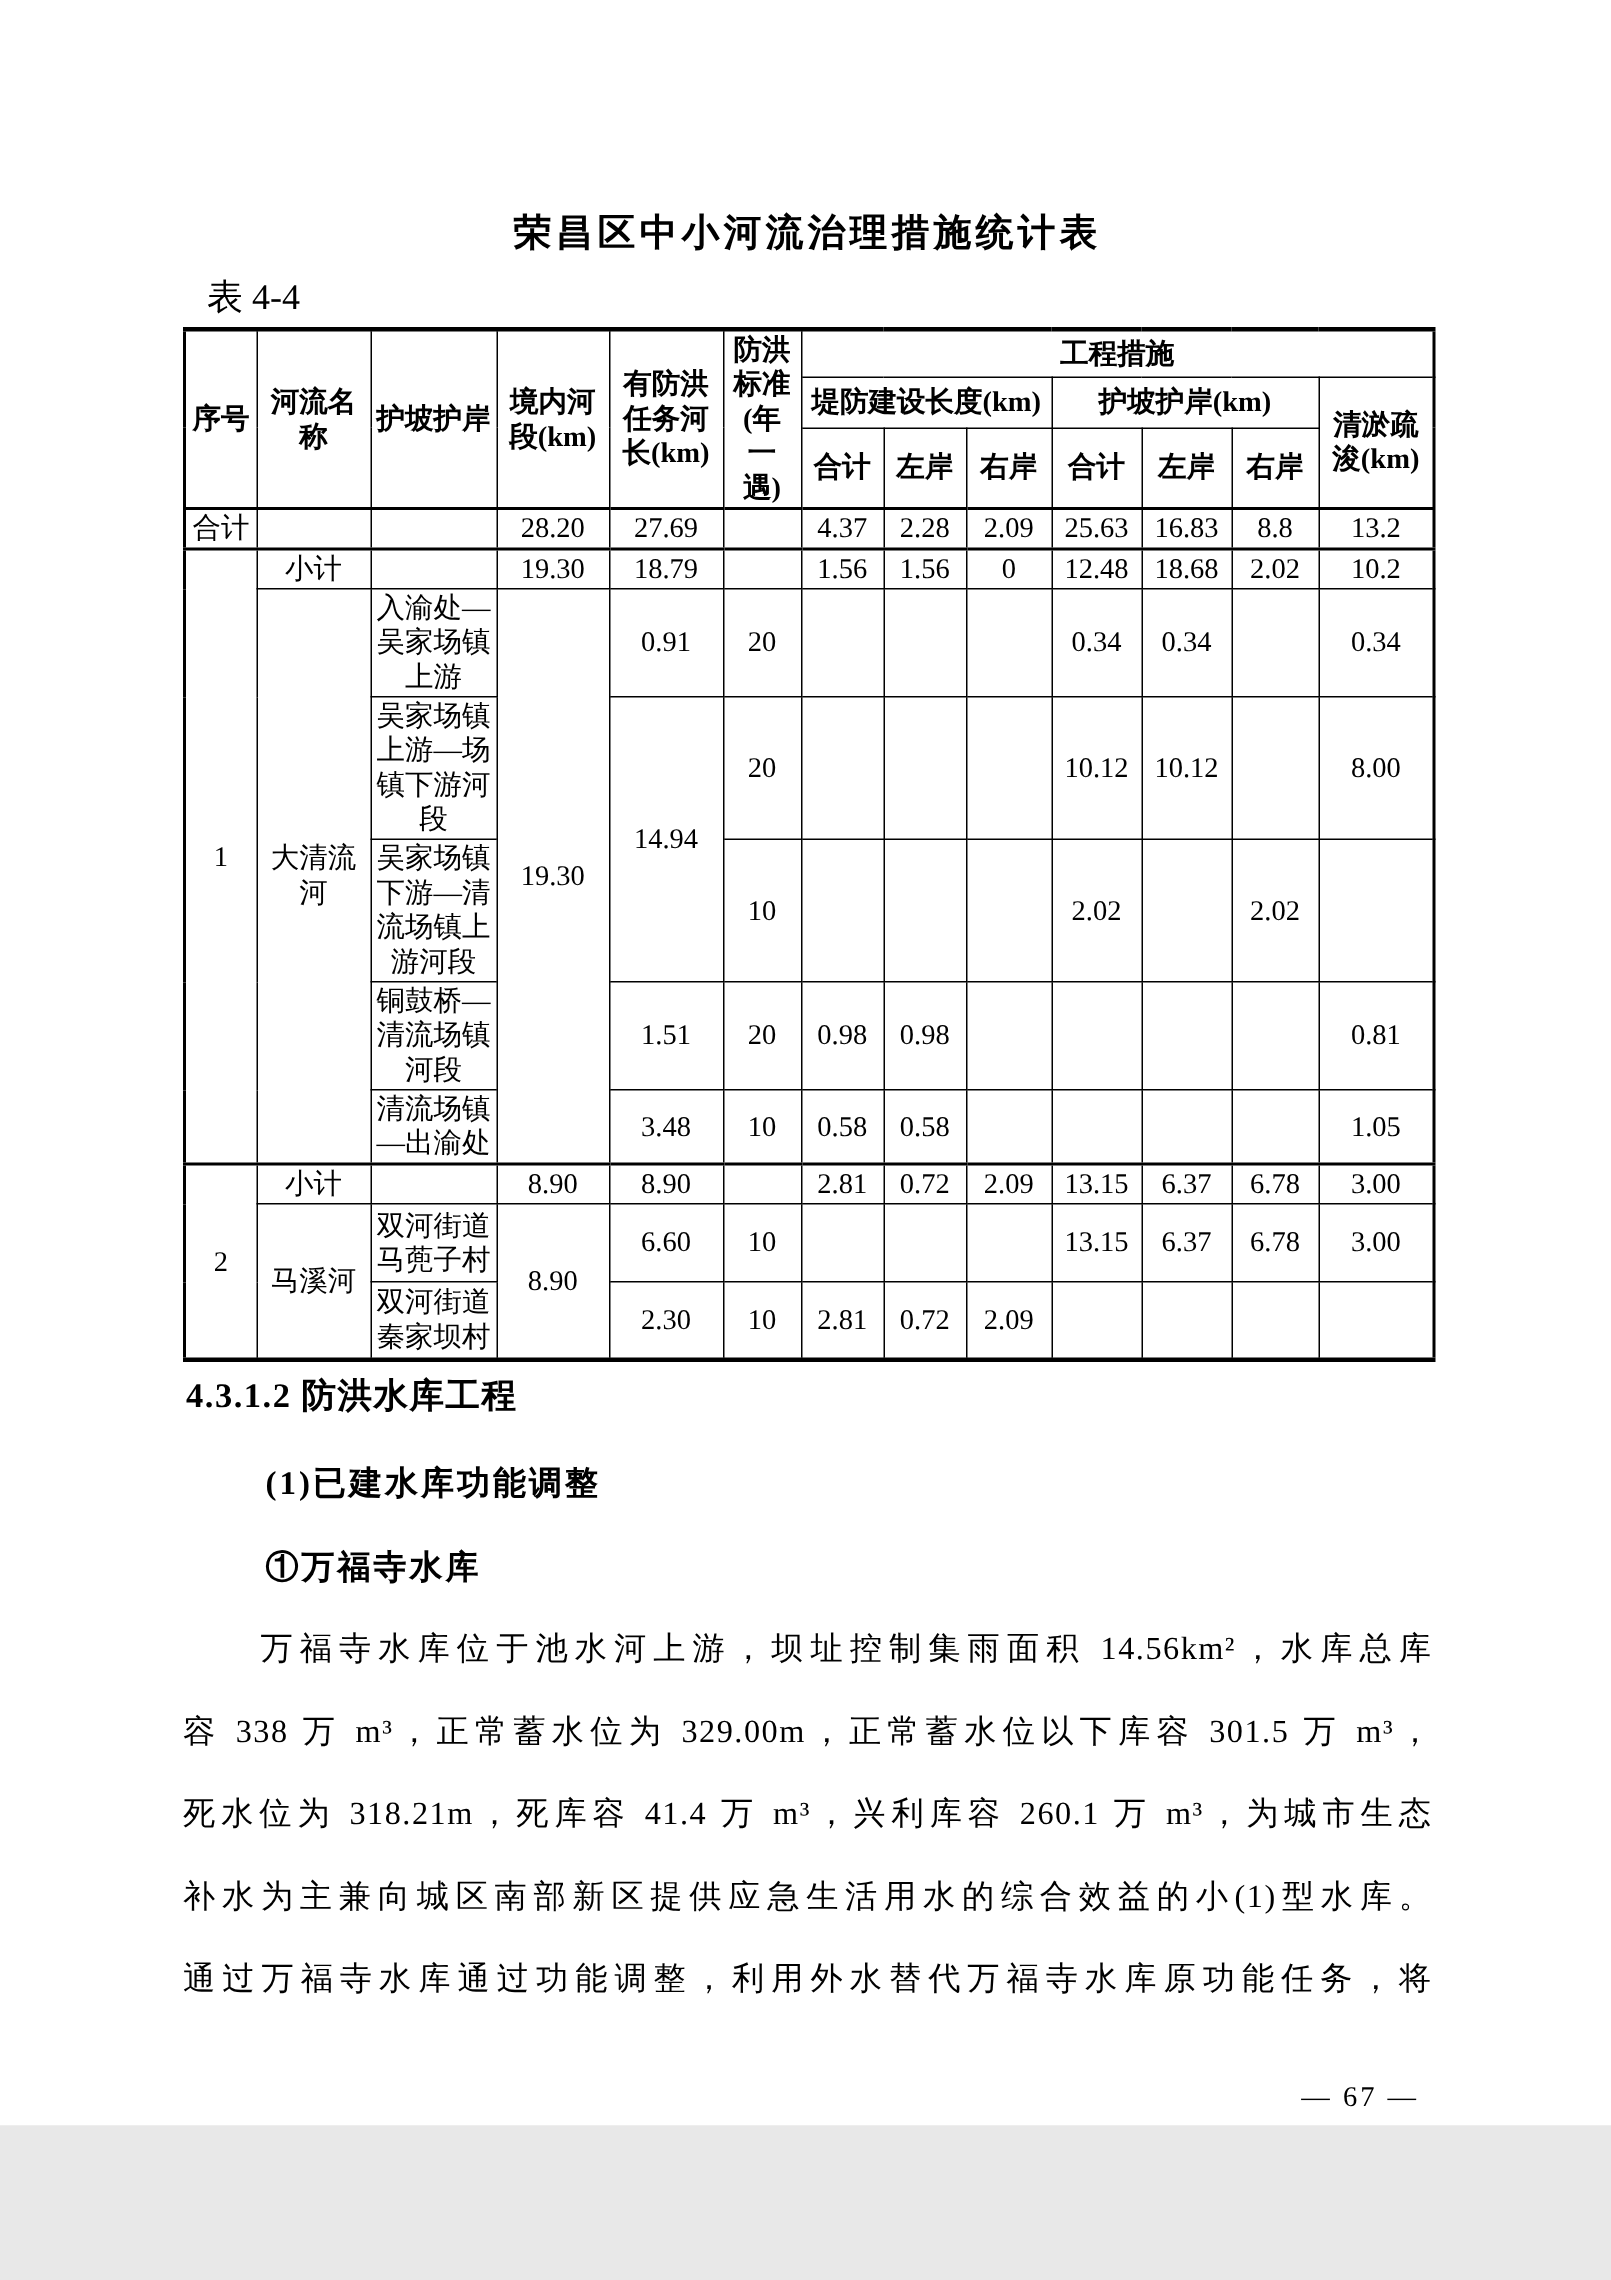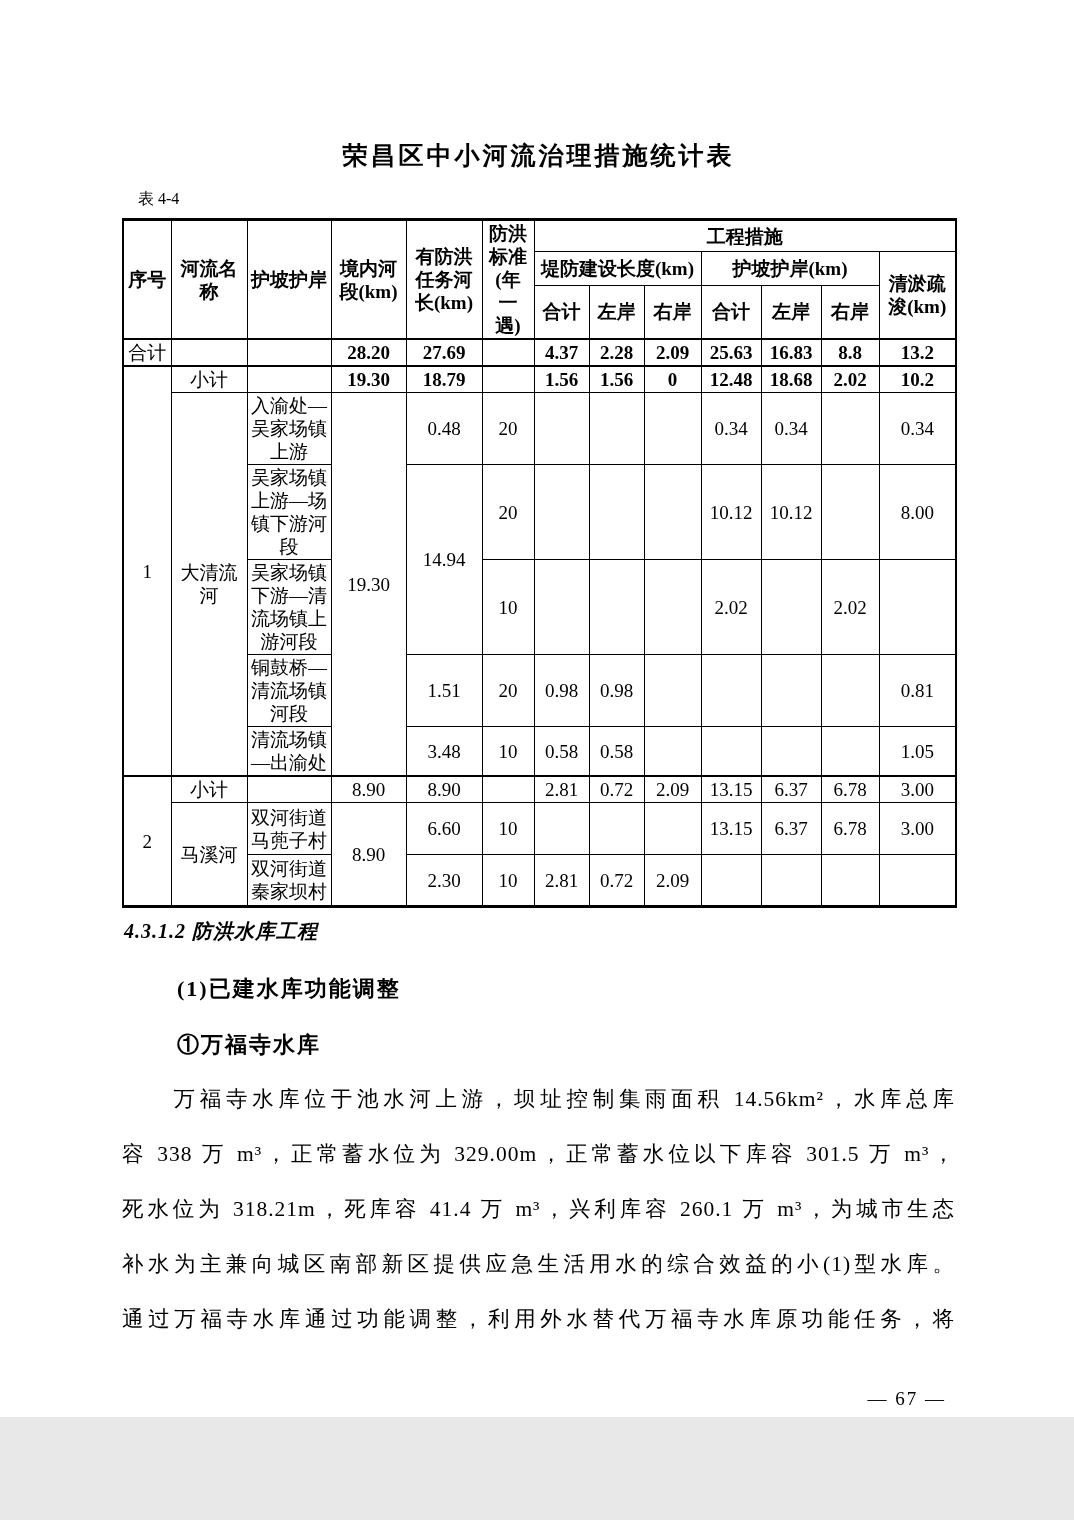--- a/index.html
+++ b/index.html
@@ -18,21 +18,21 @@
   .doc-title {
     margin-top: 140px;
     text-align: center;
     font-size: 25px;
     font-weight: bold;
     letter-spacing: 3px;
     line-height: 32px;
   }
   .table-label {
     margin: 14px 0 6px 16px;
-    font-size: 16px;
+    font-size: 24px;
     line-height: 26px;
   }
 
   table.stat {
     border-collapse: collapse;
     table-layout: fixed;
     width: 833px;
     border: 2px solid #000;
     border-top: 3.5px solid #000;
     border-bottom: 3.5px solid #000;
@@ -43,29 +43,28 @@
     vertical-align: middle;
     font-size: 19px;
     line-height: 23px;
     padding: 1px 2px;
     overflow: hidden;
   }
   table.stat th { font-weight: bold; }
   .preline { white-space: pre-line; }
   .pt { white-space: pre-line; line-height: 23px; }
   tr.sep > td { border-top: 2px solid #000; }
-  tr.em td:nth-child(n+4) { font-weight: bold; }
+  tr.em td:nth-child(n+4) { font-weight: normal; }
 
   .h1-heading {
     margin: 8px 0 0 2px;
-    font-size: 20px;
+    font-size: 23px;
     font-weight: bold;
     letter-spacing: 1px;
     line-height: 30px;
-    font-style: italic;
   }
   .h2-heading {
     margin: 28px 0 0 55px;
     font-size: 22px;
     font-weight: bold;
     letter-spacing: 2px;
     line-height: 30px;
   }
   .h3-heading {
     margin: 26px 0 0 55px;
@@ -175,21 +174,21 @@
           <td>2.02</td>
           <td>10.2</td>
         </tr>
 
         <tr style="height:70px">
           <td rowspan="5">大清流河</td>
           <td class="pt">入渝处—
 吴家场镇
 上游</td>
           <td rowspan="5">19.30</td>
-          <td>0.48</td>
+          <td>0.91</td>
           <td>20</td>
           <td></td>
           <td></td>
           <td></td>
           <td>0.34</td>
           <td>0.34</td>
           <td></td>
           <td>0.34</td>
         </tr>
 

